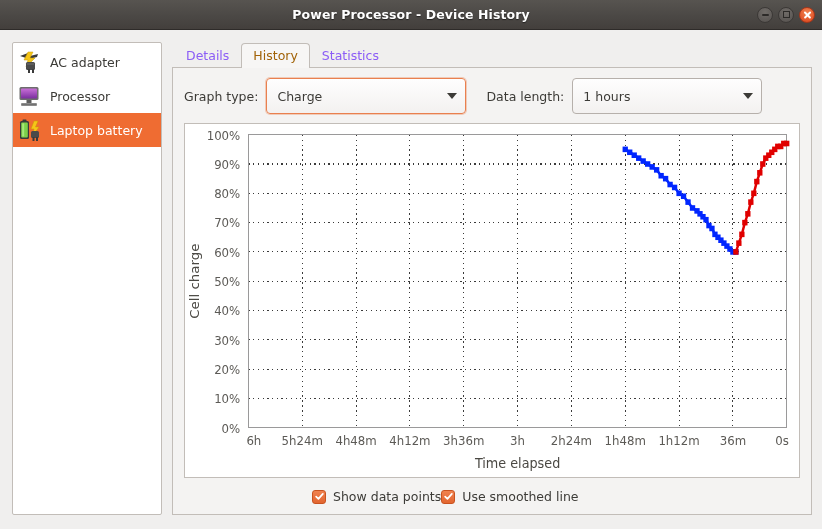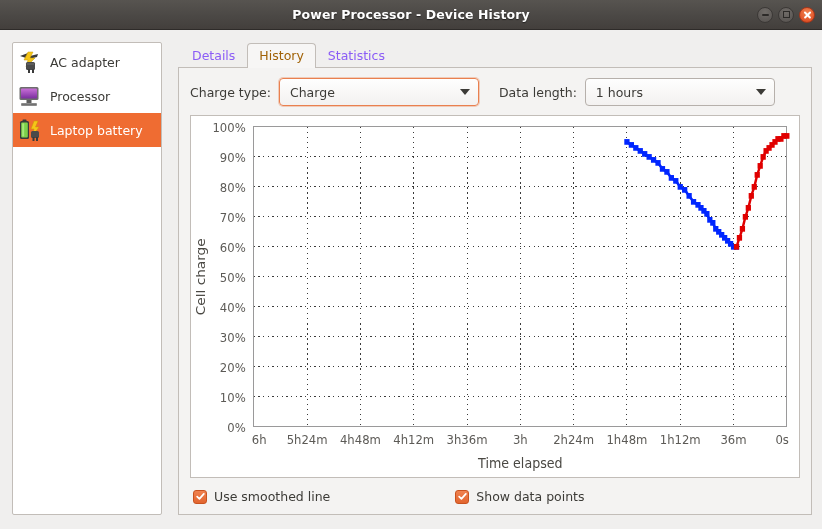--- a/index.html
+++ b/index.html
@@ -86,21 +86,21 @@
   .glyph-close:before { transform: rotate(45deg); }
   .glyph-close:after  { transform: rotate(-45deg); }
 
   
   .body-area {
     flex: 1 1 auto;
     position: relative;
     display: flex;
     padding: 12px 10px 14px 12px;
     box-sizing: border-box;
-    gap: 16px;
+    gap: 10px;
   }
 
   
   .sidebar {
     width: 150px;
     flex: 0 0 150px;
     background: #ffffff;
     border: 1px solid #c2bdb8;
     border-radius: 2px;
     box-sizing: border-box;
@@ -186,21 +186,21 @@
     flex: 0 0 auto;
     margin-bottom: 9px;
   }
   .ctl-label {
     font-size: 12.5px;
     color: #3c3b37;
     margin-right: 8px;
     white-space: nowrap;
   }
   .combo {
-    height: 28px;
+    height: 36px;
     box-sizing: border-box;
     background: linear-gradient(to bottom, #fefefe 0%, #f3f1f0 100%);
     border: 1px solid #b6b0ab;
     border-radius: 4px;
     display: flex;
     align-items: center;
     padding: 0 8px 0 10px;
     font-size: 12.5px;
     color: #3c3b37;
     cursor: default;
@@ -334,21 +334,21 @@
 
       <div class="tabbar">
         <div class="tab">Details</div>
         <div class="tab active">History</div>
         <div class="tab">Statistics</div>
       </div>
 
       <div class="tabpanel">
 
         <div class="controls">
-          <div class="ctl-label">Charge type:</div>
+          <div class="ctl-label">Graph type:</div>
           <div class="combo combo-graph focus">
             <span class="combo-value">Charge</span>
             <span class="arrow"></span>
           </div>
           <div class="ctl-label">Data length:</div>
           <div class="combo combo-data">
             <span class="combo-value">1 hours</span>
             <span class="arrow"></span>
           </div>
         </div>
@@ -446,34 +446,34 @@
               <text x="430.2" y="300" text-anchor="middle" font-family="&quot;DejaVu Sans&quot;,&quot;Liberation Sans&quot;,sans-serif" font-size="11.5" fill="#5c5a56">1h48m</text>
               <text x="482.8" y="300" text-anchor="middle" font-family="&quot;DejaVu Sans&quot;,&quot;Liberation Sans&quot;,sans-serif" font-size="11.5" fill="#5c5a56">1h12m</text>
               <text x="535.4000000000001" y="300" text-anchor="middle" font-family="&quot;DejaVu Sans&quot;,&quot;Liberation Sans&quot;,sans-serif" font-size="11.5" fill="#5c5a56">36m</text>
               <text x="590" y="300" text-anchor="end" font-family="&quot;DejaVu Sans&quot;,&quot;Liberation Sans&quot;,sans-serif" font-size="11.5" fill="#5c5a56">0s</text>
               <text x="325" y="322" text-anchor="middle" font-family="&quot;DejaVu Sans&quot;,&quot;Liberation Sans&quot;,sans-serif" font-size="12.5" fill="#4a4843">Time elapsed</text>
               <text x="0" y="0" text-anchor="middle" font-family="&quot;DejaVu Sans&quot;,&quot;Liberation Sans&quot;,sans-serif" font-size="12.5" fill="#4a4843" transform="translate(14,147) rotate(-90)">Cell charge</text>
             </svg>
         </div>
 
         <div class="checkrow">
+          <div class="checkitem second">
+            <div class="cbox">
+              <svg class="cmark" viewBox="0 0 10 10">
+                <path d="M1.3 5.2 L3.8 7.6 L8.7 2.1" fill="none" stroke="#ffffff" stroke-width="1.9" stroke-linecap="round" stroke-linejoin="round"></path>
+              </svg>
+            </div>
+            <div class="check-label">Show data points</div>
+          </div>
           <div class="checkitem">
             <div class="cbox">
               <svg class="cmark" viewBox="0 0 10 10">
                 <path d="M1.3 5.2 L3.8 7.6 L8.7 2.1" fill="none" stroke="#ffffff" stroke-width="1.9" stroke-linecap="round" stroke-linejoin="round"></path>
               </svg>
             </div>
             <div class="check-label">Use smoothed line</div>
           </div>
-          <div class="checkitem second">
-            <div class="cbox">
-              <svg class="cmark" viewBox="0 0 10 10">
-                <path d="M1.3 5.2 L3.8 7.6 L8.7 2.1" fill="none" stroke="#ffffff" stroke-width="1.9" stroke-linecap="round" stroke-linejoin="round"></path>
-              </svg>
-            </div>
-            <div class="check-label">Show data points</div>
-          </div>
         </div>
 
       </div>
     </div>
   </div>
 </div>
 
 </body></html>

